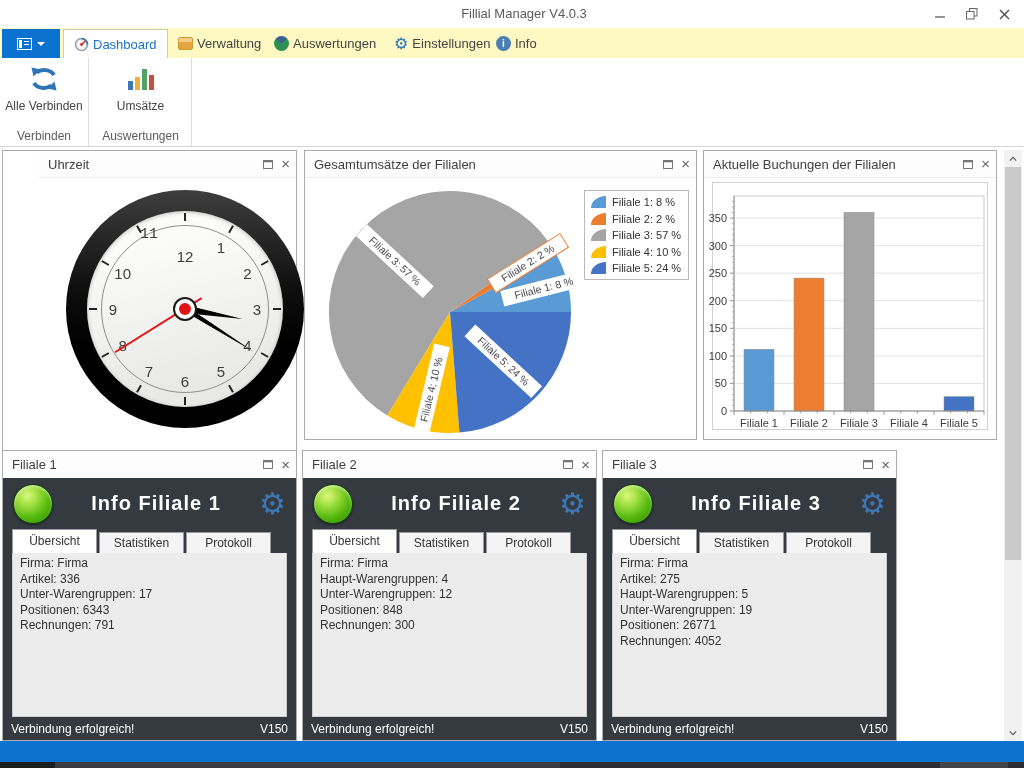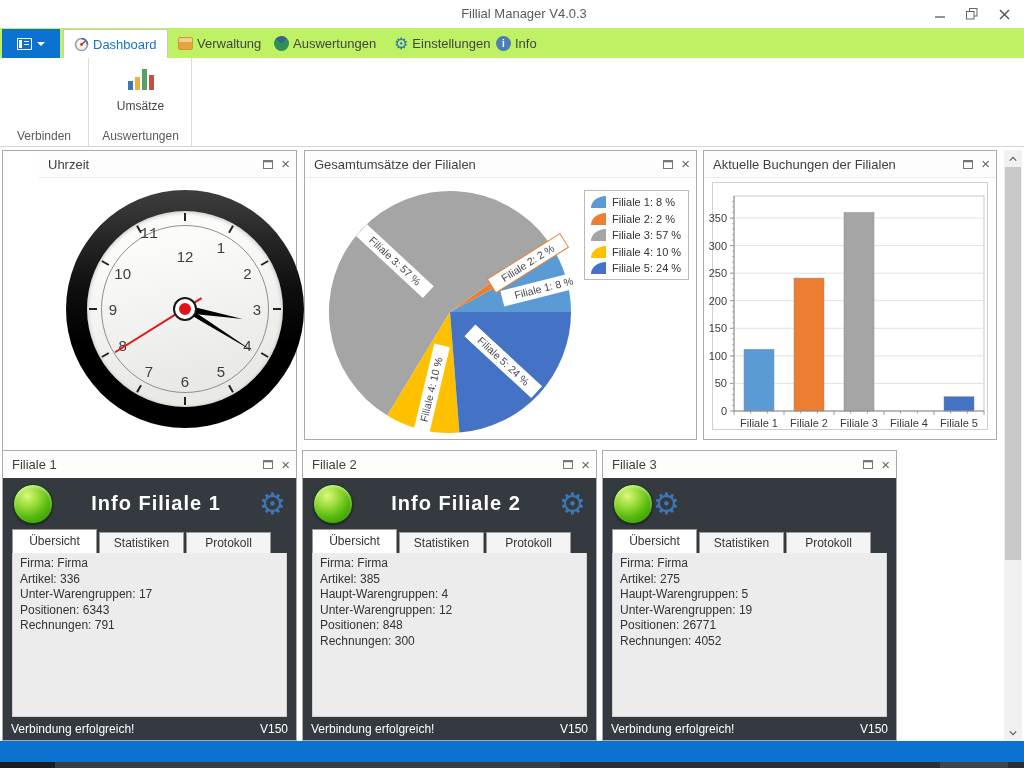--- a/index.html
+++ b/index.html
@@ -9,21 +9,21 @@
 
   
   .titlebar { position:absolute; left:0; top:0; width:1024px; height:28px; background:#fff; }
   .title-text { position:absolute; left:0; right:0; top:6px; text-align:center; font-size:13px; color:#5a5a5a;padding-left:24px; }
   .win-controls { position:absolute; right:4px; top:0; height:28px; display:flex; }
   .win-btn { width:32px; height:28px; display:flex; align-items:center; justify-content:center; color:#666; cursor:default; }
   .win-btn svg { display:block; }
   .win-close { font-size:15px; color:#555; }
 
   
-  .tabrow { position:absolute; left:0; top:28px; width:1024px; height:30px; background:#bef264; }
+  .tabrow { position:absolute; left:0; top:28px; width:1024px; height:30px; background:#fef9c3; }
   .app-button { position:absolute; left:2px; top:1px; width:58px; height:29px; background:#0c72cf; display:flex; align-items:center; justify-content:center; gap:5px; cursor:pointer; }
   .app-icon { width:15px; height:12px; border:1.5px solid #fff; position:relative; }
   .app-icon::before { content:""; position:absolute; left:1px; top:1px; bottom:1px; width:3px; background:#fff; }
   .app-icon::after { content:""; position:absolute; left:6px; top:2px; width:5px; height:1.5px; background:#fff; box-shadow:0 3px 0 #fff; }
   .app-caret { width:0; height:0; border-left:4px solid transparent; border-right:4px solid transparent; border-top:4px solid #fff; }
   .tab { position:absolute; top:1px; height:29px; display:flex; align-items:center; gap:4px; font-size:13px; color:#444; padding:0 10px; cursor:pointer; }
   .tab.active { background:#fff; border:1px solid #c9c9c9; border-bottom:none; color:#1873c5; }
   .tab-dash { left:63px; }
   .tab-verw { left:168px; }
   .tab-ausw { left:264px; }
@@ -165,20 +165,31 @@
       <span>Einstellungen</span>
     </div>
     <div class="tab tab-info">
       <span class="ico-info">i</span>
       <span>Info</span>
     </div>
   </div>
 
   <div class="ribbon">
     <div class="rgroup rgroup-verbinden">
+      <div class="rbutton">
+        <span class="ric">
+          <svg width="32" height="28" viewBox="0 0 32 28">
+            <path d="M26 10 A 11 9 0 0 0 8.5 7.5" fill="none" stroke="#2e75b6" stroke-width="4"></path>
+            <polygon points="3.5,2.5 12.5,4.5 5.5,11.5" fill="#2e75b6"></polygon>
+            <path d="M6 18 A 11 9 0 0 0 23.5 20.5" fill="none" stroke="#2e75b6" stroke-width="4"></path>
+            <polygon points="28.5,25.5 19.5,23.5 26.5,16.5" fill="#2e75b6"></polygon>
+          </svg>
+        </span>
+        <span class="rlabel">Alle Verbinden</span>
+      </div>
       <div class="rgroup-label">Verbinden</div>
     </div>
     <div class="rgroup rgroup-auswertungen">
       <div class="rbutton">
         <span class="ric">
           <span class="bars-icon">
             <i style="height:9px;background:#3f76b5"></i>
             <i style="height:13px;background:#e8b33c"></i>
             <i style="height:21px;background:#54a065"></i>
             <i style="height:15px;background:#c1503f"></i>
@@ -479,21 +490,20 @@
         <span class="filiale-info-title">Info Filiale 2</span>
         <span class="gear">⚙</span>
       </div>
       <div class="filiale-tabs">
         <span class="ftab active">Übersicht</span>
         <span class="ftab">Statistiken</span>
         <span class="ftab">Protokoll</span>
       </div>
       <div class="filiale-content">
         <div>Firma: Firma</div>
-        <div>Artikel: 385</div>
         <div>Haupt-Warengruppen: 4</div>
         <div>Unter-Warengruppen: 12</div>
         <div>Positionen: 848</div>
         <div>Rechnungen: 300</div>
       </div>
       <div class="filiale-status">
         <span>Verbindung erfolgreich!</span>
         <span>V150</span>
       </div>
     </div>
@@ -508,20 +518,21 @@
               <rect x="0.5" y="0.5" width="9" height="8" fill="none" stroke="#777"></rect>
               <line x1="0.5" y1="1.5" x2="9.5" y2="1.5" stroke="#777" stroke-width="1.6"></line>
             </svg>
           </span>
         <span class="pbtn pbtn-close">×</span>
       </span>
     </div>
     <div class="filiale-body">
       <div class="filiale-info-row">
         <span class="led"></span>
+        <span class="filiale-info-title">Info Filiale 3</span>
         <span class="gear">⚙</span>
       </div>
       <div class="filiale-tabs">
         <span class="ftab active">Übersicht</span>
         <span class="ftab">Statistiken</span>
         <span class="ftab">Protokoll</span>
       </div>
       <div class="filiale-content">
         <div>Firma: Firma</div>
         <div>Artikel: 275</div>

